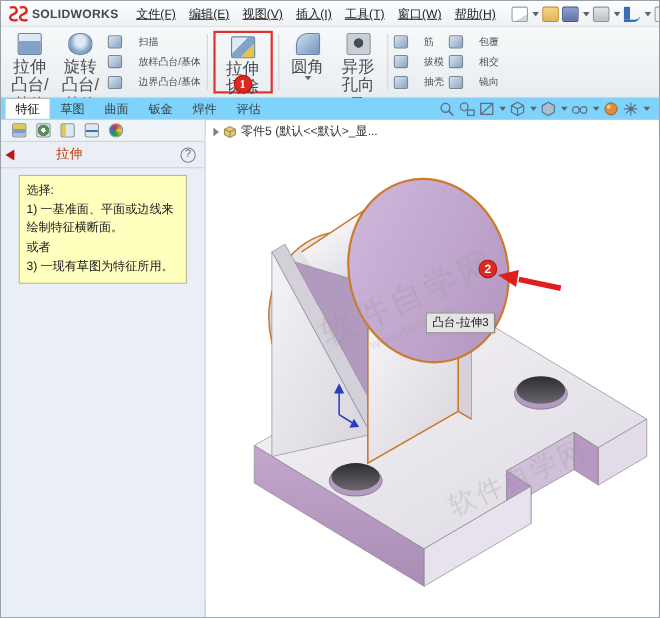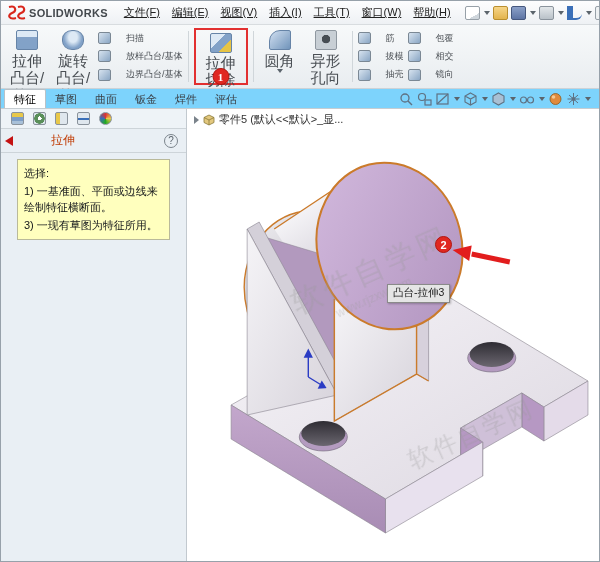--- a/index.html
+++ b/index.html
@@ -265,20 +265,21 @@
         <div class="pmt pmt-display"></div>
       </div>
       <div class="pm-title">
         <div class="collapse"></div>
         <span class="pm-title-text">拉伸</span>
         <div class="help-circle">?</div>
       </div>
       <div class="msg-box">
         <div class="msg-line">选择:</div>
         <div class="msg-line">1) 一基准面、平面或边线来绘制特征横断面。</div>
+        <div class="msg-line">或者</div>
         <div class="msg-line">3) 一现有草图为特征所用。</div>
       </div>
     </div>
 
     <div class="viewport">
       <div class="crumb">
         <div class="tri-r"></div>
         <svg width="12" height="12" viewBox="0 0 12 12">
           <path d="M6 1 L11 3.5 L11 8.5 L6 11 L1 8.5 L1 3.5 Z" fill="#e3c87e" stroke="#8a7a3a" stroke-width="0.8"></path>
           <path d="M1 3.5 L6 6 L11 3.5 M6 6 L6 11" fill="none" stroke="#8a7a3a" stroke-width="0.8"></path>

